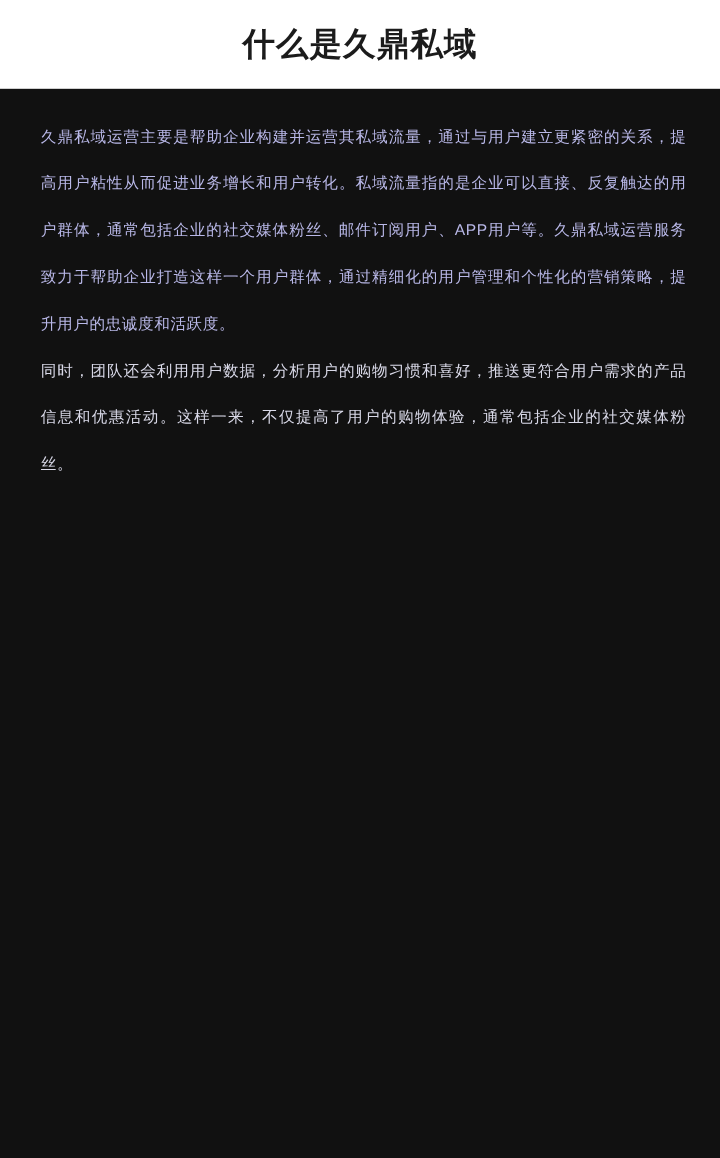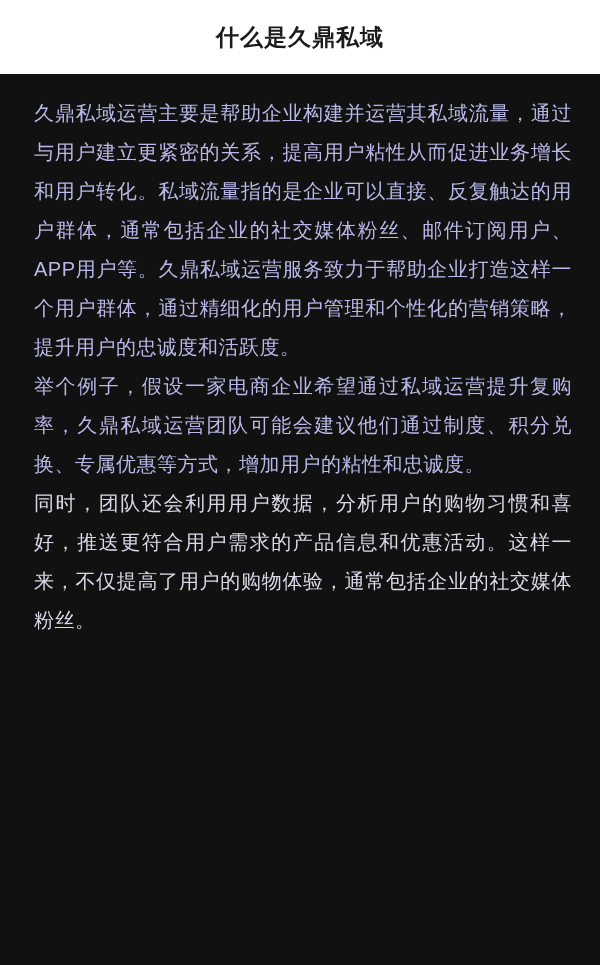--- a/index.html
+++ b/index.html
@@ -22,40 +22,40 @@
   }
   .title-bar {
     width: 100%;
     height: 74px;
     background: #ffffff;
     display: flex;
     align-items: center;
     justify-content: center;
   }
   .page-title {
-    font-size: 23px;
+    font-size: 27px;
     font-weight: bold;
     color: #1b1b1b;
     letter-spacing: 1px;
     font-family: "Liberation Sans", sans-serif;
   }
   .article-body {
     position: absolute;
     top: 74px;
     left: 0;
     width: 600px;
     height: 891px;
     background: #111111;
     box-sizing: border-box;
     padding: 20px 28px 18px 34px;
   }
   .para {
     margin: 0;
     color: #c9c9e6;
-    font-size: 20px;
+    font-size: 13px;
     line-height: 39px;
     letter-spacing: 0.5px;
     text-align: justify;
     text-justify: inter-ideograph;
     font-family: "Liberation Sans", sans-serif;
   }
   .para + .para {
     margin-top: 0;
   }
   .p-lilac {
@@ -72,17 +72,16 @@
 <body>
 
 <div class="page">
 
   <div class="title-bar">
     <h1 class="page-title">什么是久鼎私域</h1>
   </div>
 
   <div class="article-body">
     <p class="para p-lilac">久鼎私域运营主要是帮助企业构建并运营其私域流量，通过与用户建立更紧密的关系，提高用户粘性从而促进业务增长和用户转化。私域流量指的是企业可以直接、反复触达的用户群体，通常包括企业的社交媒体粉丝、邮件订阅用户、APP用户等。久鼎私域运营服务致力于帮助企业打造这样一个用户群体，通过精细化的用户管理和个性化的营销策略，提升用户的忠诚度和活跃度。</p>
-    <p class="para p-lilac">举个例子，假设一家电商企业希望通过私域运营提升复购率，久鼎私域运营团队可能会建议他们通过制度、积分兑换、专属优惠等方式，增加用户的粘性和忠诚度。</p>
     <p class="para p-soft">同时，团队还会利用用户数据，分析用户的购物习惯和喜好，推送更符合用户需求的产品信息和优惠活动。这样一来，不仅提高了用户的购物体验，通常包括企业的社交媒体粉丝。</p>
   </div>
 
 </div>
 
 </body></html>

